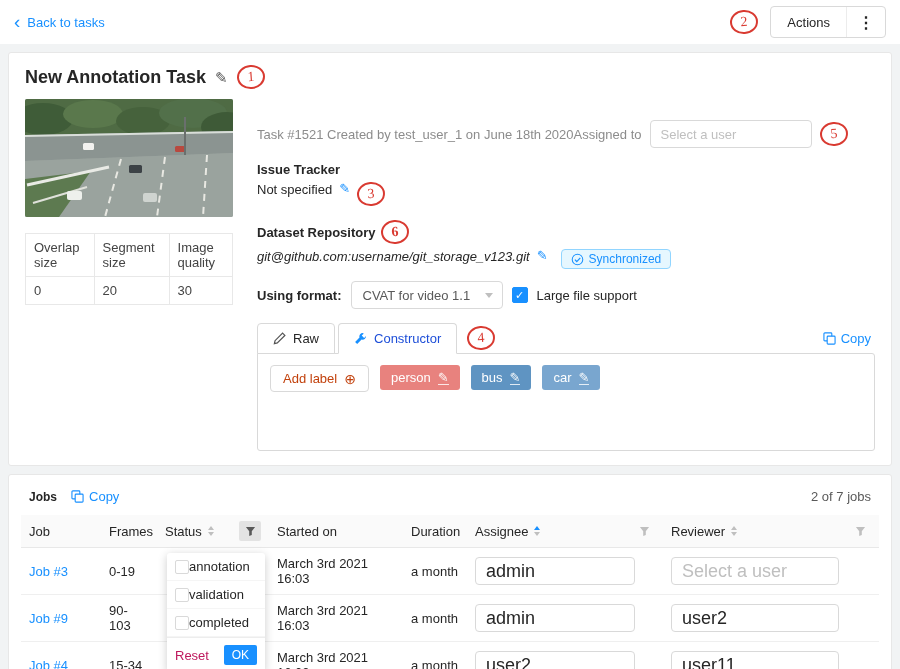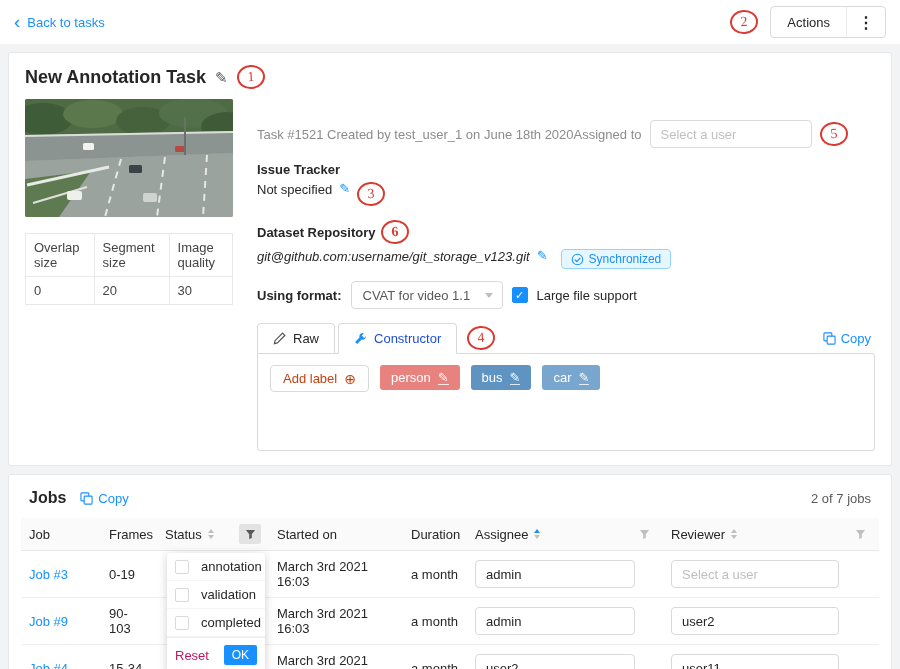--- a/index.html
+++ b/index.html
@@ -66,39 +66,39 @@
   .tabs-spacer { flex:1; }
   .copy-link { color:#1890ff; display:flex; align-items:center; gap:5px; cursor:pointer; margin:0 4px 8px 0; }
   .tab-panel { border:1px solid #d9d9d9; border-radius:0 3px 3px 3px; margin-top:-1px; padding:11px 12px; height:98px; display:flex; align-items:flex-start; gap:11px; }
   .add-label-btn { display:flex; align-items:center; gap:7px; border:1px solid #d9d9d9; border-radius:4px; padding:5px 12px; background:#fff; font-size:13px; font-family:inherit; cursor:pointer; color:#c2410c; }
   .plus-icon { font-size:14px; line-height:1; }
   .tag { display:inline-flex; align-items:center; gap:7px; color:#fff; border-radius:3px; padding:5px 11px; cursor:pointer; }
   .tag .edit-icon { color:#fff; opacity:.95; border-bottom:1px solid rgba(255,255,255,.85); }
   
   .jobs-card { position:relative; padding:12px; height:300px; }
   .jobs-header { display:flex; align-items:center; gap:14px; padding:2px 8px 11px; }
-  .jobs-title { font-size:16px; font-weight:700; }
+  .jobs-title { font-size:12px; font-weight:700; }
   .jobs-count { margin-left:auto; color:#595959; }
   .jobs-table { width:100%; border-collapse:collapse; font-size:13px; table-layout:fixed; }
   .jobs-table th { background:#fafafa; font-weight:400; text-align:left; padding:6px 8px; border-bottom:1px solid #e8e8e8; color:#262626; }
   .jobs-table td { padding:8px; border-bottom:1px solid #efefef; }
   .th-inner { display:flex; align-items:center; gap:5px; }
   .carets { display:flex; flex-direction:column; gap:2px; margin-left:1px; }
   .caret-up { width:0; height:0; border-left:3.5px solid transparent; border-right:3.5px solid transparent; border-bottom:4px solid #bfbfbf; }
   .caret-down { width:0; height:0; border-left:3.5px solid transparent; border-right:3.5px solid transparent; border-top:4px solid #bfbfbf; }
   .caret-up.on { border-bottom-color:#1890ff; }
   .filter-trigger { margin-left:auto; display:flex; align-items:center; justify-content:center; width:22px; height:20px; border-radius:2px; color:#bfbfbf; cursor:pointer; }
   .filter-trigger.active { background:#e3e3e3; color:#595959; }
   .job-link { color:#1890ff; cursor:pointer; }
-  .cell-input { height:28px; border:1px solid #d9d9d9; border-radius:4px; padding:0 10px; font-size:13px; font-family:inherit; color:#262626; outline:none; background:#fff; }
+  .cell-input { height:28px; border:1px solid #d9d9d9; border-radius:4px; padding:0 10px; font-size:18px; font-family:inherit; color:#262626; outline:none; background:#fff; }
   .assignee-input { width:160px; }
   .reviewer-input { width:168px; }
   
   .filter-dropdown { position:absolute; left:158px; top:78px; width:98px; background:#fff; border-radius:3px; box-shadow:0 2px 10px rgba(0,0,0,.2); z-index:6; }
-  .filter-item { display:flex; align-items:center; gap:12px; padding:6px 8px; border-bottom:1px solid #f5f5f5; cursor:pointer; }
+  .filter-item { display:flex; align-items:center; gap:0; padding:6px 8px; border-bottom:1px solid #f5f5f5; cursor:pointer; }
   .filter-checkbox { width:14px; height:14px; border:1px solid #d9d9d9; border-radius:2px; background:#fff; flex:none; }
   .filter-footer { display:flex; align-items:center; justify-content:space-between; border-top:1px solid #ededed; padding:7px 8px; }
   .reset-btn { color:#be185d; cursor:pointer; }
   .ok-btn { background:#1890ff; color:#fff; font-size:12px; border-radius:2px; padding:3px 8px; cursor:pointer; border:none; font-family:inherit; }
   svg.icon { display:block; }
 </style>
 </head>
 <body>
 
 <div class="topbar">

